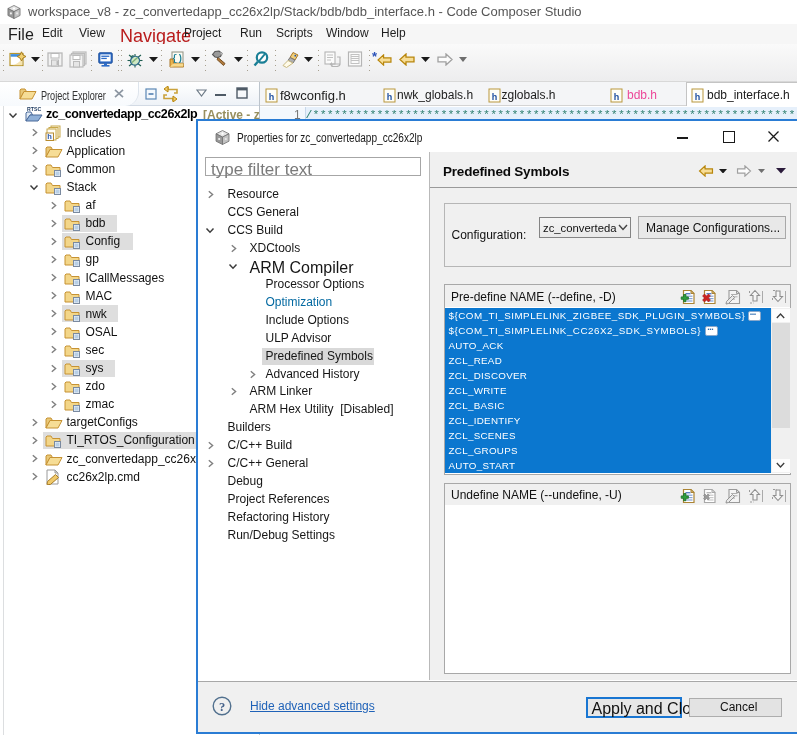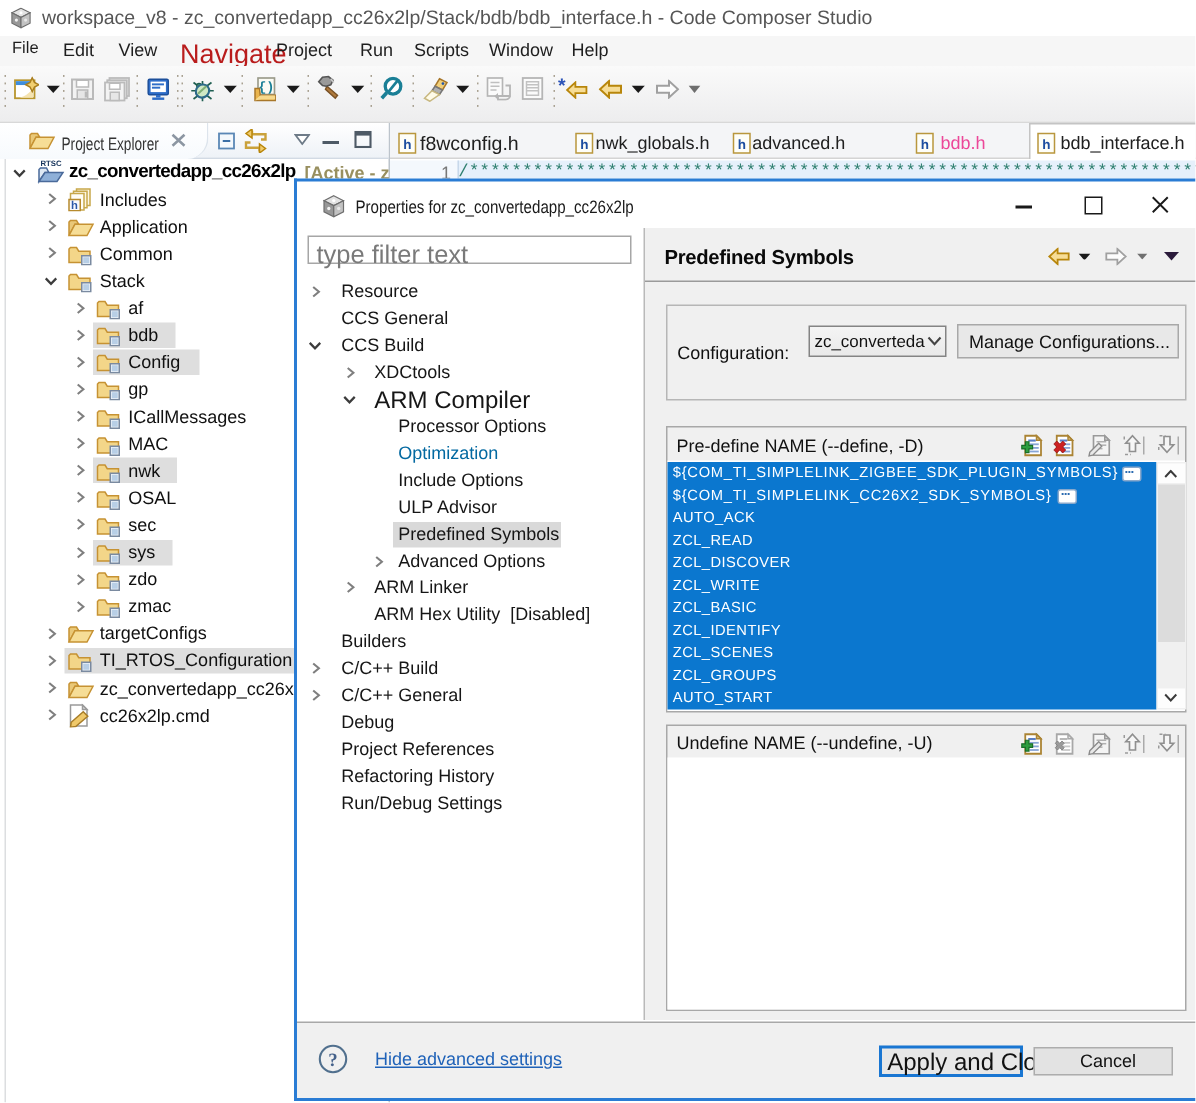--- a/index.html
+++ b/index.html
@@ -11,21 +11,21 @@
 <svg style="position:absolute;left:7px;top:5px" width="14" height="14" viewBox="0 0 15 15">
     <polygon points="7.5,0.5 14,3.8 7.5,7.1 1,3.8" fill="#e3e3e3" stroke="#6e6e6e" stroke-width="0.8"></polygon>
     <polygon points="1,3.8 7.5,7.1 7.5,14.5 1,11.2" fill="#989898" stroke="#6e6e6e" stroke-width="0.8"></polygon>
     <polygon points="14,3.8 7.5,7.1 7.5,14.5 14,11.2" fill="#c2c2c2" stroke="#6e6e6e" stroke-width="0.8"></polygon>
     <circle cx="7.5" cy="3.7" r="1.1" fill="#ffffff"></circle>
     <circle cx="4.2" cy="9" r="1.1" fill="#f2f2f2"></circle>
     <circle cx="10.8" cy="9" r="1.1" fill="#e8e8e8"></circle>
   </svg>
 <div class="t" style="left:28px;top:4px;font-size:13px;color:#565656">workspace_v8 - zc_convertedapp_cc26x2lp/Stack/bdb/bdb_interface.h - Code Composer Studio</div>
 <div class="ab" style="left:0;top:24px;width:797px;height:20px;background:#f6f6f6"></div>
-<div class="t" style="left:8px;top:26px;font-size:11px;color:#1e1e1e">File</div>
+<div class="t" style="left:8px;top:26px;font-size:16px;color:#1e1e1e">File</div>
 <div class="t" style="left:42px;top:26px;font-size:12px;color:#1e1e1e">Edit</div>
 <div class="t" style="left:79px;top:26px;font-size:12px;color:#1e1e1e">View</div>
 <div class="t" style="left:120px;top:26px;font-size:18px;color:#b91c1c">Navigate</div>
 <div class="t" style="left:184px;top:26px;font-size:12px;color:#1e1e1e">Project</div>
 <div class="t" style="left:240px;top:26px;font-size:12px;color:#1e1e1e">Run</div>
 <div class="t" style="left:276px;top:26px;font-size:12px;color:#1e1e1e">Scripts</div>
 <div class="t" style="left:326px;top:26px;font-size:12px;color:#1e1e1e">Window</div>
 <div class="t" style="left:381px;top:26px;font-size:12px;color:#1e1e1e">Help</div>
 <div class="ab" style="left:0;top:44px;width:797px;height:38px;background:linear-gradient(#fafafa,#ededee);border-bottom:1px solid #d8d8d8;box-sizing:border-box"></div>
 <div class="ab" style="left:2.5px;top:50px;width:1px;height:24px;background-image:linear-gradient(#a8a090 30%, rgba(0,0,0,0) 0%);background-size:1px 5px"></div>
@@ -403,21 +403,21 @@
 <div class="t" style="left:280px;top:88px;font-size:13px;color:#202020">f8wconfig.h</div>
 <svg style="position:absolute;left:383px;top:88px" width="13" height="15" viewBox="0 0 13 15">
     <rect x="1" y="1" width="11" height="13" fill="#fefef8" stroke="#b9973d"></rect>
     <text x="6.5" y="11.5" font-size="9" font-weight="bold" fill="#1d4ea0" text-anchor="middle" font-family="Liberation Sans">h</text>
   </svg>
 <div class="t" style="left:397px;top:88px;font-size:12px;color:#202020">nwk_globals.h</div>
 <svg style="position:absolute;left:488px;top:88px" width="13" height="15" viewBox="0 0 13 15">
     <rect x="1" y="1" width="11" height="13" fill="#fefef8" stroke="#b9973d"></rect>
     <text x="6.5" y="11.5" font-size="9" font-weight="bold" fill="#1d4ea0" text-anchor="middle" font-family="Liberation Sans">h</text>
   </svg>
-<div class="t" style="left:501.5px;top:88px;font-size:12px;color:#202020">advanced.h</div>
+<div class="t" style="left:501.5px;top:88px;font-size:12px;color:#202020">zglobals.h</div>
 <svg style="position:absolute;left:610px;top:88px" width="13" height="15" viewBox="0 0 13 15">
     <rect x="1" y="1" width="11" height="13" fill="#fefef8" stroke="#b9973d"></rect>
     <text x="6.5" y="11.5" font-size="9" font-weight="bold" fill="#1d4ea0" text-anchor="middle" font-family="Liberation Sans">h</text>
   </svg>
 <div class="t" style="left:627px;top:88px;font-size:12px;color:#ec4899">bdb.h</div>
 <svg style="position:absolute;left:690.5px;top:88px" width="13" height="15" viewBox="0 0 13 15">
     <rect x="1" y="1" width="11" height="13" fill="#fefef8" stroke="#b9973d"></rect>
     <text x="6.5" y="11.5" font-size="9" font-weight="bold" fill="#1d4ea0" text-anchor="middle" font-family="Liberation Sans">h</text>
   </svg>
 <div class="t" style="left:707px;top:88px;font-size:12px;color:#202020">bdb_interface.h</div>
@@ -465,21 +465,21 @@
 <div class="t" style="left:249.5px;top:258.68px;font-size:16px;color:#161616">ARM Compiler</div>
 <div class="t" style="left:265.5px;top:276.65px;font-size:12px;color:#161616">Processor Options</div>
 <div class="t" style="left:265.5px;top:294.62px;font-size:12px;color:#0369a1">Optimization</div>
 <div class="t" style="left:265.5px;top:312.59000000000003px;font-size:12px;color:#161616">Include Options</div>
 <div class="t" style="left:265.5px;top:330.56px;font-size:12px;color:#161616">ULP Advisor</div>
 <div class="ab" style="left:262px;top:347.53px;width:112px;height:17px;background:#d9d9d9"></div>
 <div class="t" style="left:265.5px;top:348.53px;font-size:12px;color:#161616">Predefined Symbols</div>
 <svg style="position:absolute;left:247.5px;top:369.5px" width="9" height="9">
     <polyline points="2.8,1.3 6.6,4.5 2.8,7.7" fill="none" stroke="#7f7f7f" stroke-width="1.4"></polyline>
   </svg>
-<div class="t" style="left:265.5px;top:366.5px;font-size:12px;color:#161616">Advanced Options</div>
+<div class="t" style="left:265.5px;top:366.5px;font-size:12px;color:#161616">Advanced History</div>
 <svg style="position:absolute;left:229px;top:387.47px" width="9" height="9">
     <polyline points="2.8,1.3 6.6,4.5 2.8,7.7" fill="none" stroke="#7f7f7f" stroke-width="1.4"></polyline>
   </svg>
 <div class="t" style="left:249.5px;top:384.47px;font-size:12px;color:#161616">ARM Linker</div>
 <div class="t" style="left:249.5px;top:402.44px;font-size:12px;color:#161616">ARM Hex Utility&nbsp;&nbsp;[Disabled]</div>
 <div class="t" style="left:227.5px;top:420.40999999999997px;font-size:12px;color:#161616">Builders</div>
 <svg style="position:absolute;left:206px;top:441.38px" width="9" height="9">
     <polyline points="2.8,1.3 6.6,4.5 2.8,7.7" fill="none" stroke="#7f7f7f" stroke-width="1.4"></polyline>
   </svg>
 <div class="t" style="left:227.5px;top:438.38px;font-size:12px;color:#161616">C/C++ Build</div>

